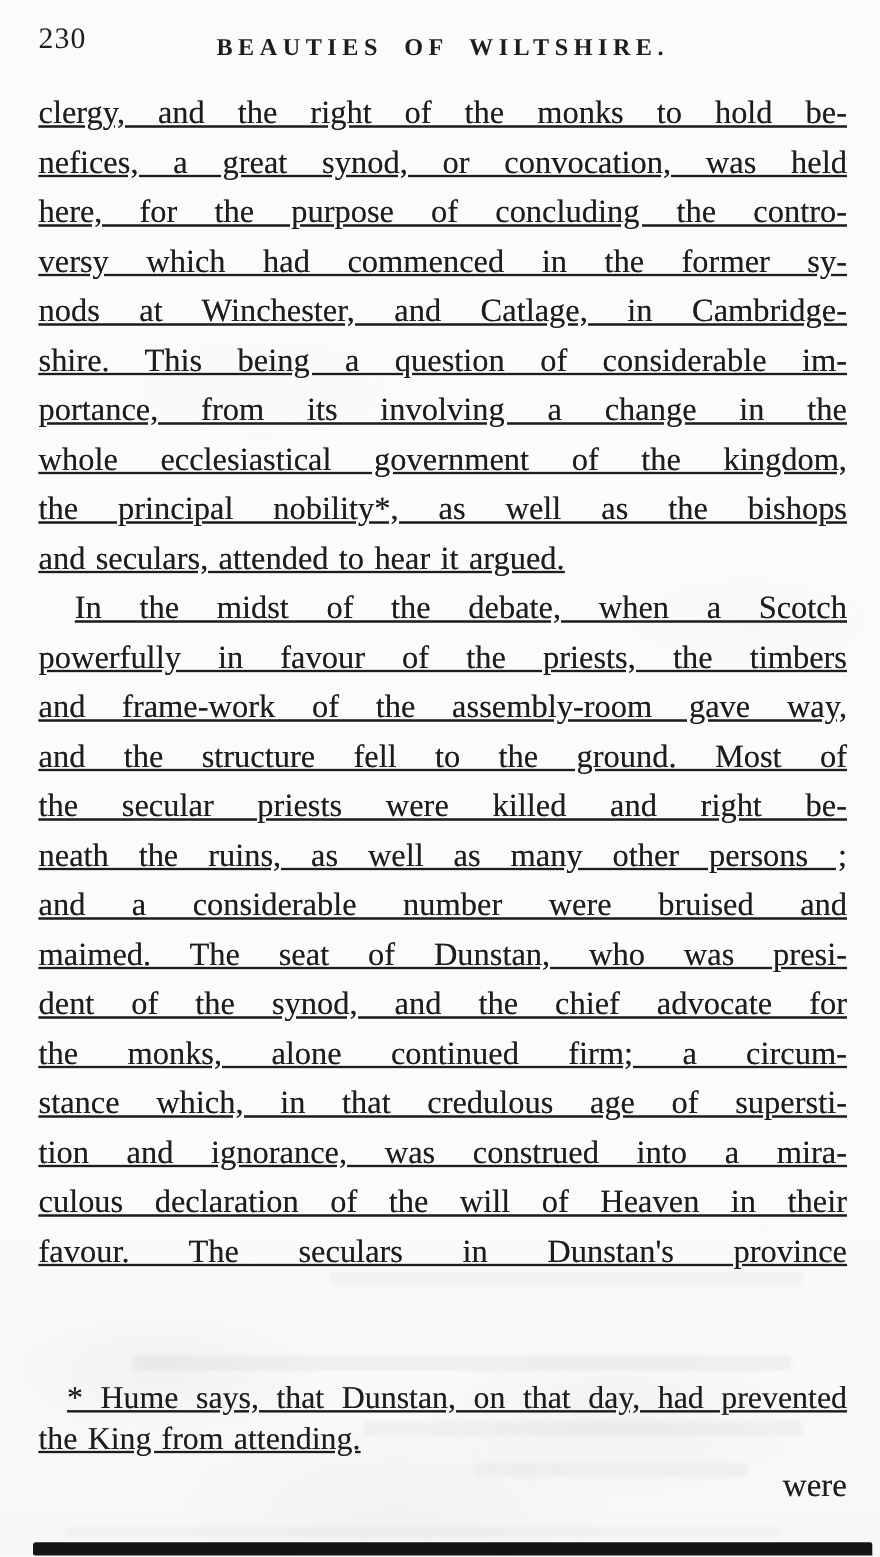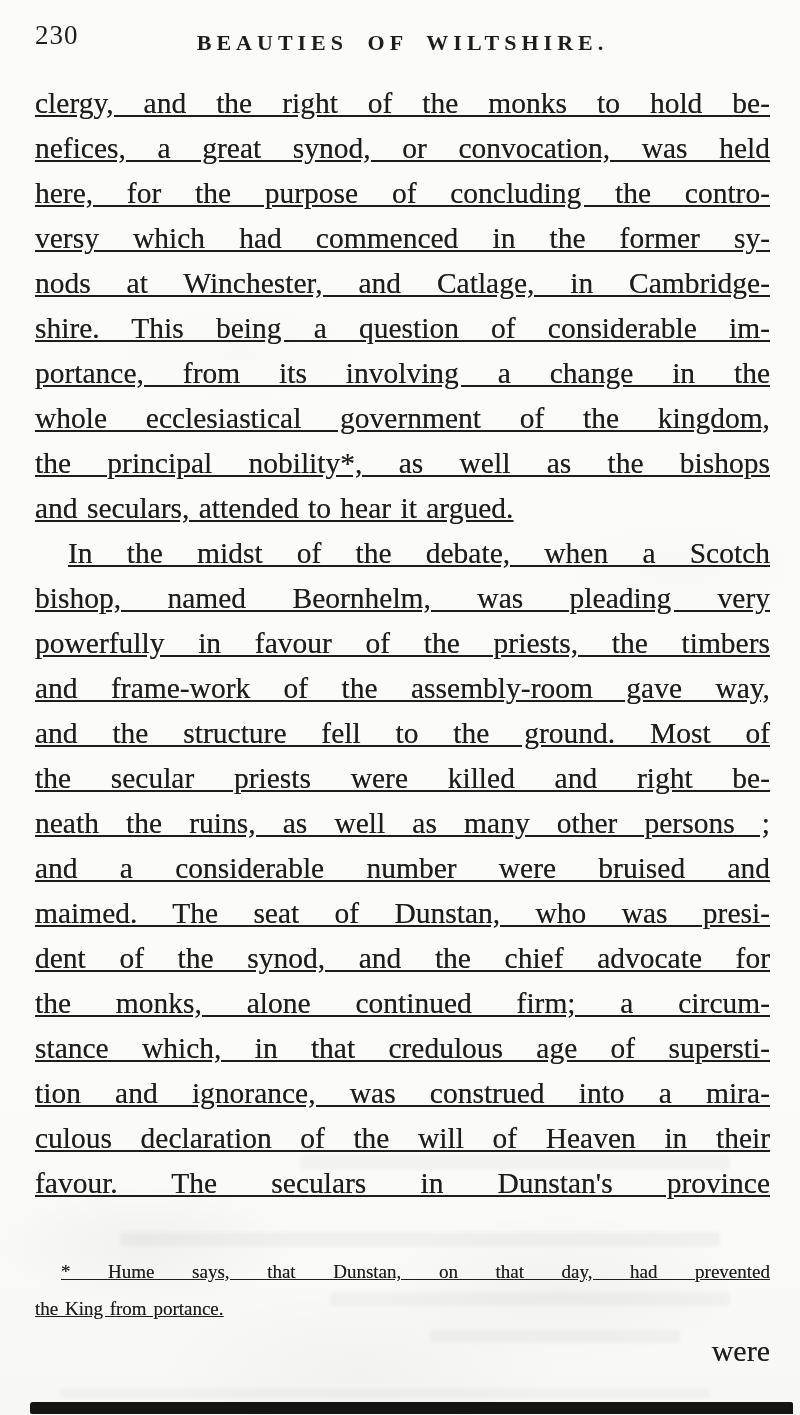--- a/index.html
+++ b/index.html
@@ -45,21 +45,21 @@
     text-align: justify;
     text-align-last: justify;
     white-space: normal;
     text-decoration: underline;
   }
   .line.plain { text-align-last: left; }
   .para.indent-first .line:first-child { text-indent: 33px; }
 
   .footnote {
     position: absolute; top: 1253px; left: 35px; right: 30px;
-    font-size: 19px; line-height: 37px;
+    font-size: 29px; line-height: 37px;
     word-spacing: 2px;
     text-shadow: 0 0 0.4px rgba(25,25,25,0.6);
   }
   .footnote .line { height: 37px; }
   .footnote .line:first-child { text-indent: 26px; }
 
   .catchword {
     position: absolute; right: 30px; top: 1334px;
     font-size: 30px;
     text-shadow: 0 0 0.5px rgba(25,25,25,0.65);
@@ -100,40 +100,39 @@
       <div class="line">versy which had commenced in the former sy-</div>
       <div class="line">nods at Winchester, and Catlage, in Cambridge-</div>
       <div class="line">shire.  This being a question of considerable im-</div>
       <div class="line">portance, from its involving a change in the</div>
       <div class="line">whole ecclesiastical government of the kingdom,</div>
       <div class="line">the principal nobility*, as well as the bishops</div>
       <div class="line plain">and seculars, attended to hear it argued.</div>
     </div>
   <div class="para indent-first">
       <div class="line">In the midst of the debate, when a Scotch</div>
-      <div class="line">bishop, named Beornhelm, was pleading very</div>
       <div class="line">powerfully in favour of the priests, the timbers</div>
       <div class="line">and frame-work of the assembly-room gave way,</div>
       <div class="line">and the structure fell to the ground.  Most of</div>
       <div class="line">the secular priests were killed and right be-</div>
       <div class="line">neath the ruins, as well as many other persons ;</div>
       <div class="line">and a considerable number were bruised and</div>
       <div class="line">maimed.  The seat of Dunstan, who was presi-</div>
       <div class="line">dent of the synod, and the chief advocate for</div>
       <div class="line">the monks, alone continued firm; a circum-</div>
       <div class="line">stance which, in that credulous age of supersti-</div>
       <div class="line">tion and ignorance, was construed into a mira-</div>
       <div class="line">culous declaration of the will of Heaven in their</div>
       <div class="line">favour.  The seculars in Dunstan's province</div>
     </div>
 </div>
 
 <div class="footnote">
     <div class="line">* Hume says, that Dunstan, on that day, had prevented</div>
-    <div class="line plain">the King from portance.</div>
+    <div class="line plain">the King from attending.</div>
   </div>
 
 <div class="catchword">were</div>
 
 <div class="ghost g1"></div>
 <div class="ghost g2"></div>
 <div class="ghost g3"></div>
 <div class="ghost g4"></div>
 <div class="ghost g5"></div>
 

